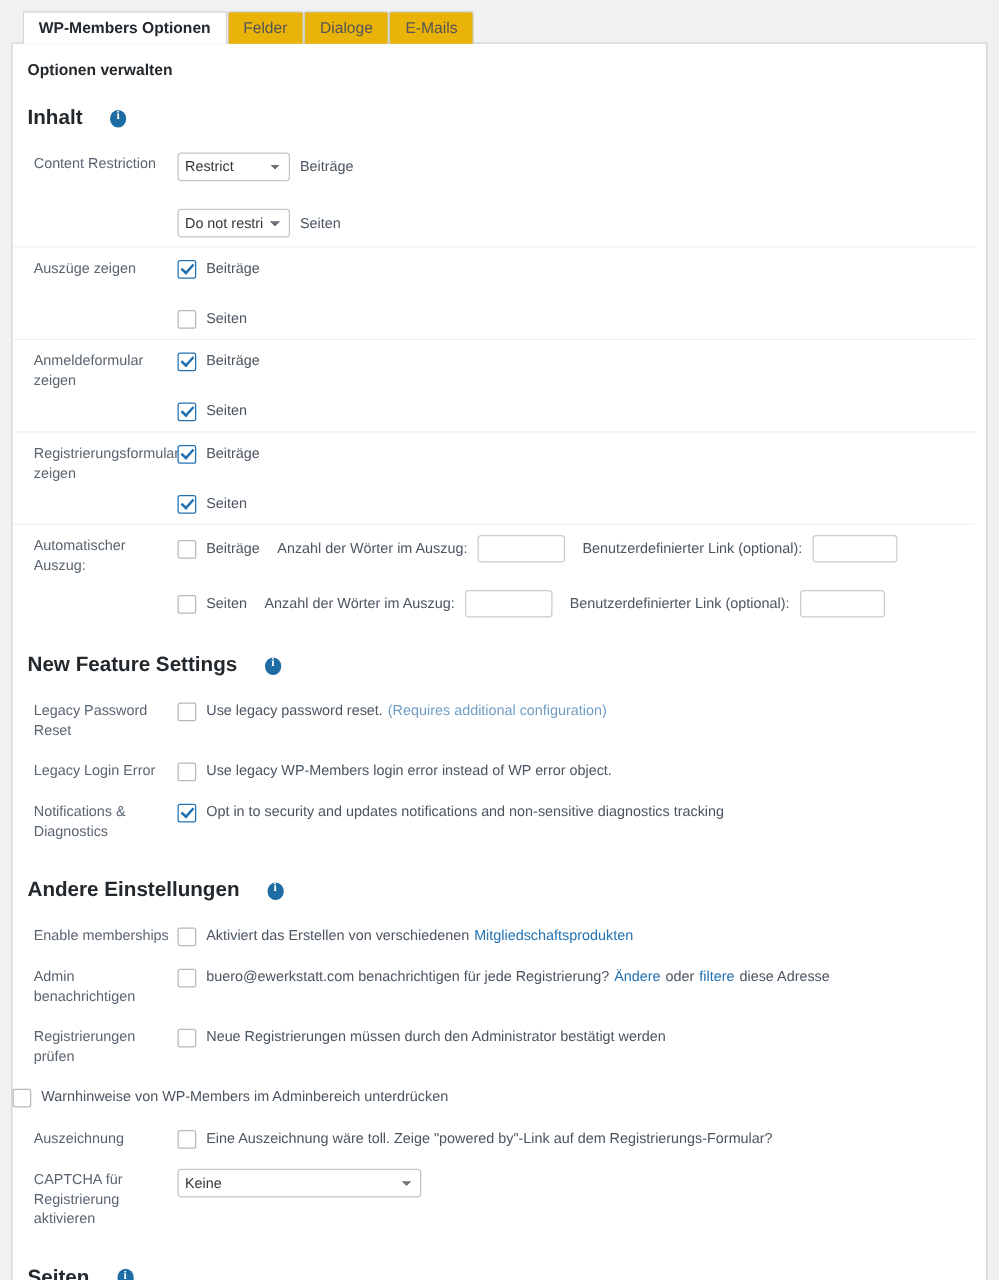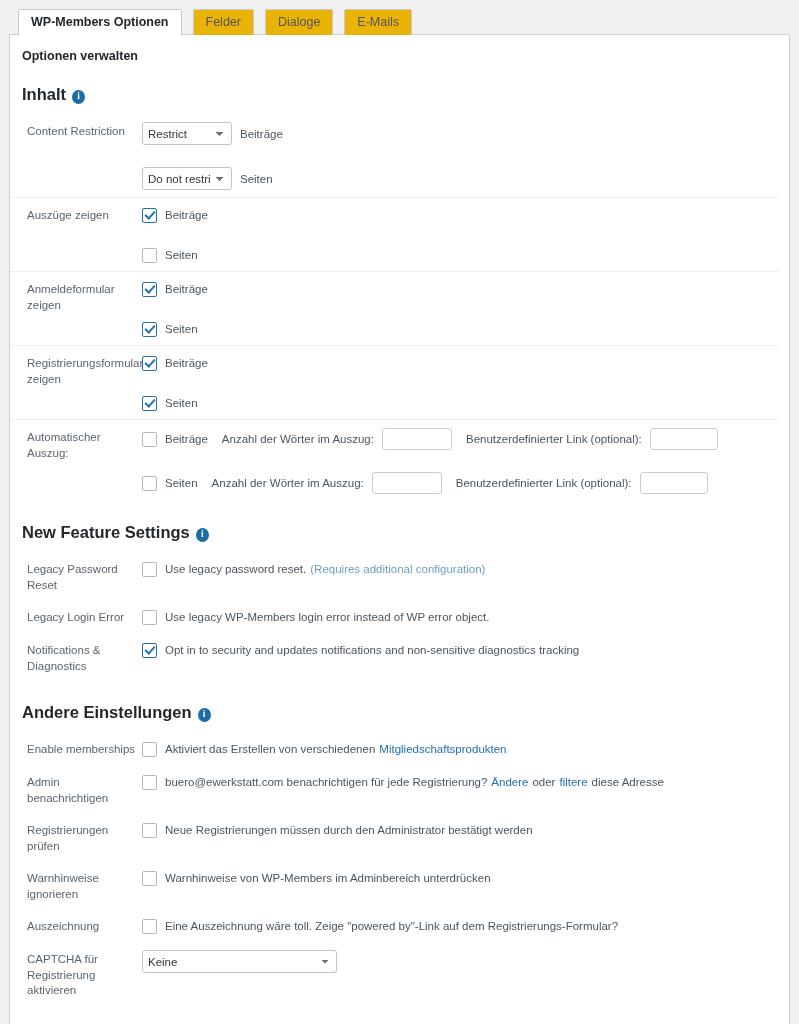--- a/index.html
+++ b/index.html
@@ -4,40 +4,40 @@
 <style>
   html, body {
     margin: 0; padding: 0;
     background: #f1f1f1;
     font-family: "Liberation Sans", sans-serif;
     -webkit-font-smoothing: antialiased;
   }
   .page { width: 799px; height: 1024px; position: relative; overflow: hidden; background: #f1f1f1; }
 
   
-  .tabbar { padding: 8px 0 0 18px; display: flex; align-items: flex-end; gap: 11px; height: 26px; }
+  .tabbar { padding: 8px 0 0 18px; display: flex; align-items: flex-end; gap: 0; height: 26px; }
   .tab {
     background: #eab308; border: 1px solid #c9c9c9; border-bottom: none;
     padding: 6px 12px 7px; font-size: 12.5px; color: #555; line-height: 1;
     border-radius: 2px 2px 0 0; position: relative; top: 1px;
   }
   .tab.active { background: #ffffff; color: #23282d; font-weight: bold; border-color: #c9c9c9; }
 
   
   .panel {
     background: #ffffff; border: 1px solid #ccd0d4;
     margin: 0 9px 0 9px; padding: 0 0 14px 0;
     box-shadow: 0 1px 1px rgba(0,0,0,.04);
     min-height: 950px;
   }
   .panel-title { font-size: 12.5px; font-weight: bold; color: #23282d; padding: 14px 0 0 12px; }
 
   h2.section {
     font-size: 16.5px; color: #23282d; font-weight: bold;
-    margin: 22px 0 10px 12px; display: flex; align-items: flex-end; gap: 6px;
+    margin: 22px 0 10px 12px; display: flex; align-items: center; gap: 22px;
   }
 
   .info-icon {
     display: inline-flex; align-items: center; justify-content: center;
     width: 13px; height: 13px; border-radius: 50%;
     background: #1d6ca3; color: #fff; font-size: 9.5px; font-weight: bold;
     font-family: "Liberation Serif", serif; line-height: 1; padding-bottom: 1px;
   }
 
   
@@ -270,21 +270,20 @@
       <div class="rfield">
         <div class="fline">
           <span class="cb"></span>
           <span class="ctext">Neue Registrierungen müssen durch den Administrator bestätigt werden</span>
         </div>
       </div>
     </div>
 
 
     <div class="row noline">
-      <div class="rlabel">Warnhinweise ignorieren</div>
       <div class="rfield">
         <div class="fline">
           <span class="cb"></span>
           <span class="ctext">Warnhinweise von WP-Members im Adminbereich unterdrücken</span>
         </div>
       </div>
     </div>
 
     <div class="row noline">
       <div class="rlabel">Auszeichnung</div>

